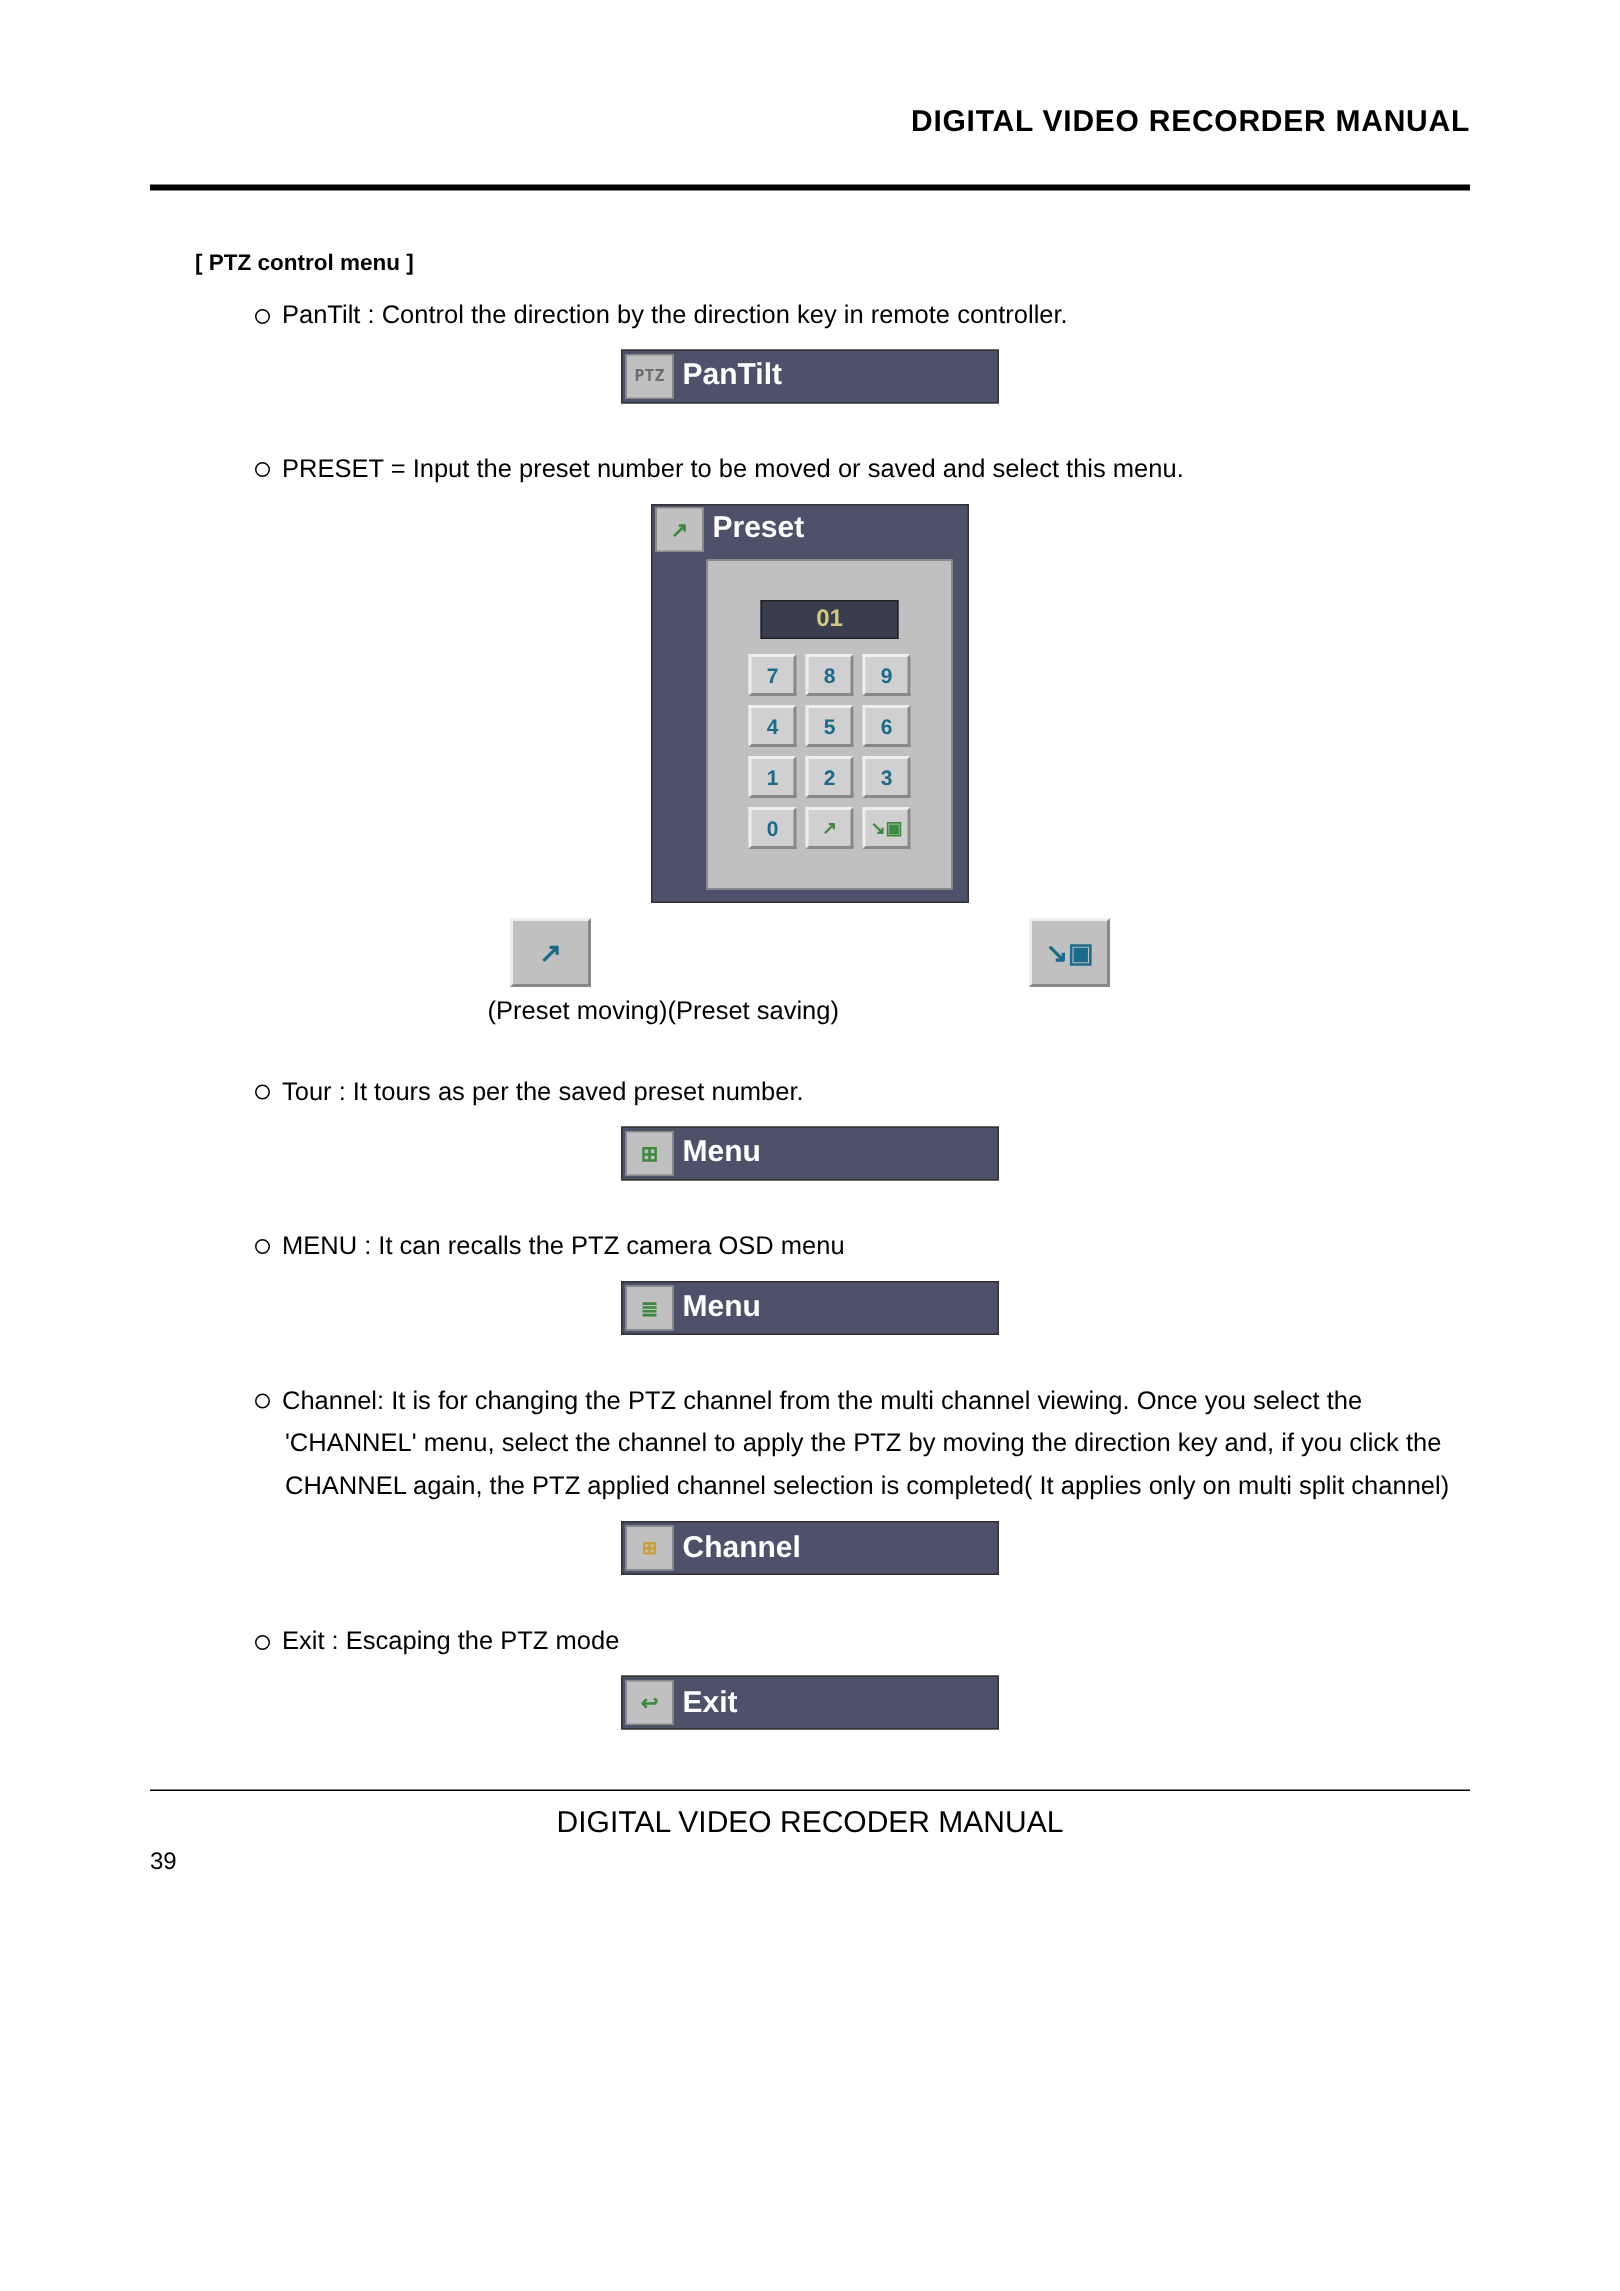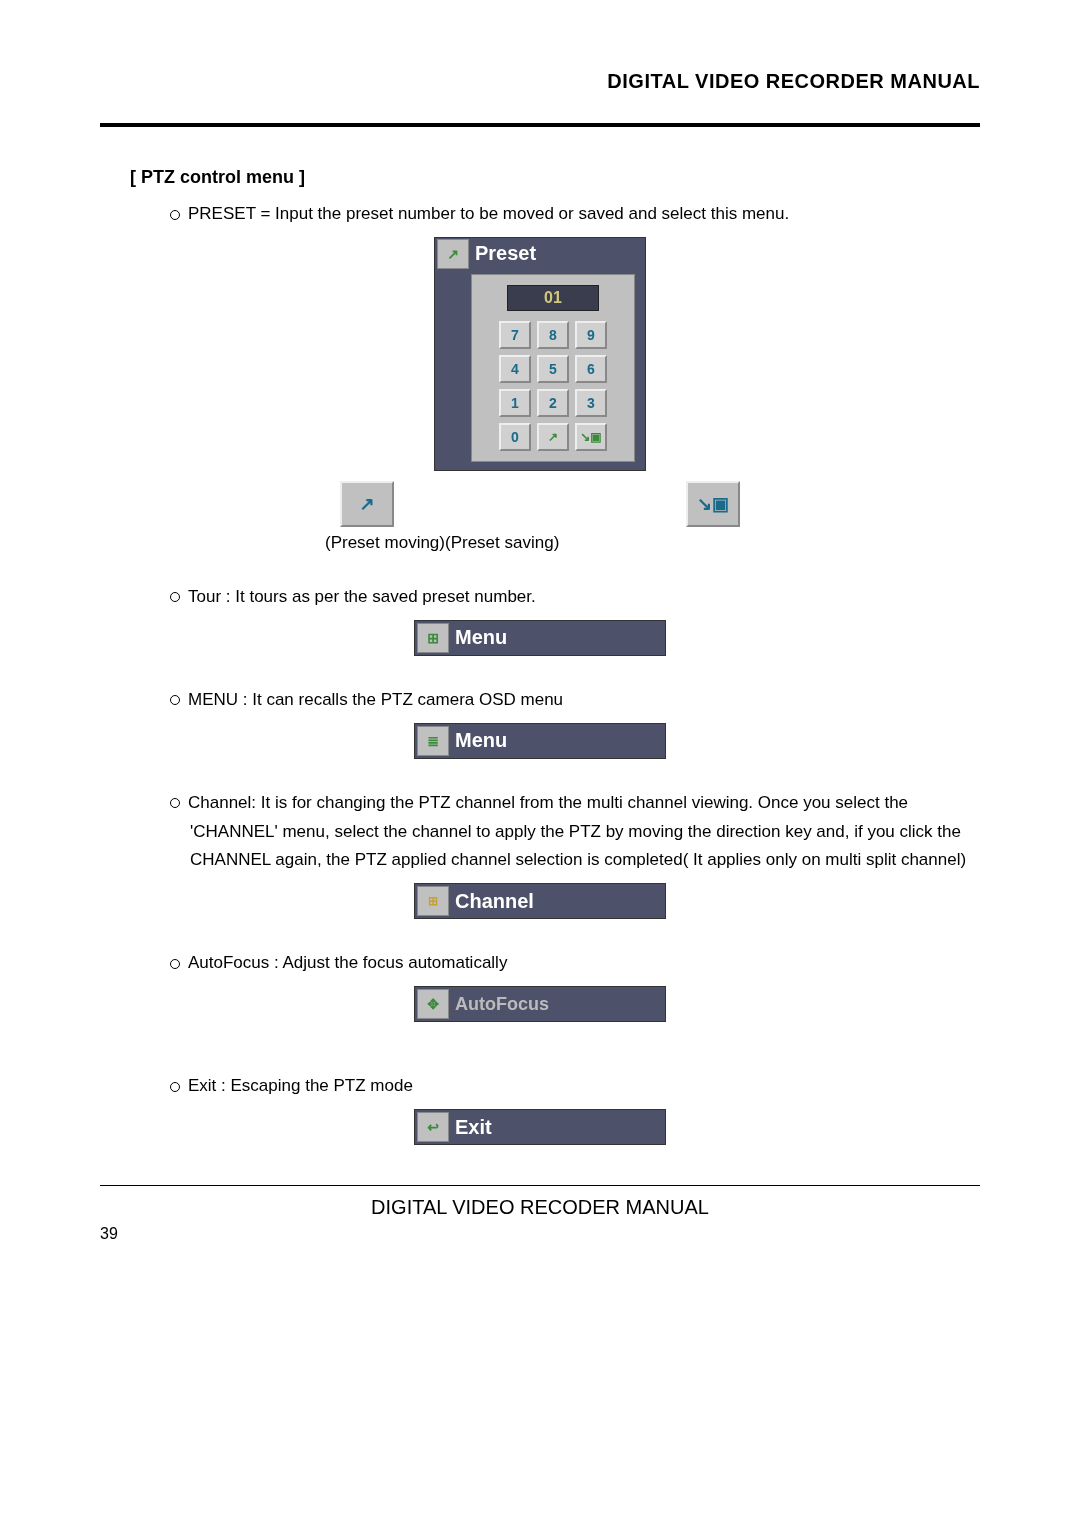--- a/index.html
+++ b/index.html
@@ -20,21 +20,21 @@
     letter-spacing: 0.5px;
     margin-bottom: 30px;
   }
   .thick-rule {
     border: none;
     border-top: 4px solid #000;
     margin: 0 0 40px 0;
   }
   .section-title {
     font-weight: bold;
-    font-size: 18px;
+    font-size: 15px;
     margin-left: 30px;
     margin-bottom: 12px;
   }
   .item {
     margin-left: 70px;
     font-size: 17px;
     line-height: 1.7;
     margin-bottom: 6px;
     text-indent: -20px;
     padding-left: 20px;
@@ -92,21 +92,21 @@
     display: flex;
     align-items: center;
     height: 32px;
   }
   .preset-header .ui-bar-icon {
     margin-left: 2px;
   }
   .preset-body {
     background: #c0c0c0;
     margin: 4px 10px 0 36px;
-    padding: 10px;
+    padding: 26px;
     border: 1px solid #888;
   }
   .preset-display {
     background: #3a3d4d;
     color: #d4c97a;
     text-align: center;
     font-weight: bold;
     padding: 3px 0;
     width: 90px;
     margin: 0 auto 10px auto;
@@ -179,20 +179,27 @@
 </head>
 <body>
 
 <div class="page">
 
   <div class="header-title">DIGITAL VIDEO RECORDER MANUAL</div>
   <hr class="thick-rule">
 
   <div class="section-title">[ PTZ control menu ]</div>
 
+  <div class="item-block">
+    <div class="item"><span class="bullet"></span><span>PanTilt : Control the direction by the direction key in remote controller.</span></div>
+    <div class="ui-bar ptz">
+      <div class="ui-bar-icon">PTZ</div>
+      <div class="ui-bar-label">PanTilt</div>
+    </div>
+  </div>
 
   <div class="item-block">
     <div class="item"><span class="bullet"></span><span>PRESET   = Input the preset number to be moved or saved and select this menu.</span></div>
 
     <div class="preset-panel">
       <div class="preset-header">
         <div class="ui-bar-icon">↗</div>
         <div class="ui-bar-label">Preset</div>
       </div>
       <div class="preset-body">
@@ -243,27 +250,20 @@
   <div class="item-block">
     <div class="item"><span class="bullet"></span><span>Channel: It is for changing the PTZ channel from the multi channel viewing. Once you select the 'CHANNEL' menu, select the channel to apply the PTZ by moving the direction key and, if you click the CHANNEL again, the PTZ applied channel selection is completed( It applies only on multi split channel)</span></div>
     <div class="ui-bar">
       <div class="ui-bar-icon">
           <span style="font-size:12px;color:#c8a030">⊞</span>
         </div>
       <div class="ui-bar-label">Channel</div>
     </div>
   </div>
 
-  <div class="item-block">
-    <div class="item"><span class="bullet"></span><span>AutoFocus : Adjust the focus automatically</span></div>
-    <div class="ui-bar" style="margin-bottom:50px;">
-      <div class="ui-bar-icon">✥</div>
-      <div class="ui-bar-label" style="font-size:18px;color:#bbb">AutoFocus</div>
-    </div>
-  </div>
 
   <div class="item-block">
     <div class="item"><span class="bullet"></span><span>Exit : Escaping the PTZ mode</span></div>
     <div class="ui-bar">
       <div class="ui-bar-icon">↩</div>
       <div class="ui-bar-label">Exit</div>
     </div>
   </div>
 
   <hr class="footer-rule">

